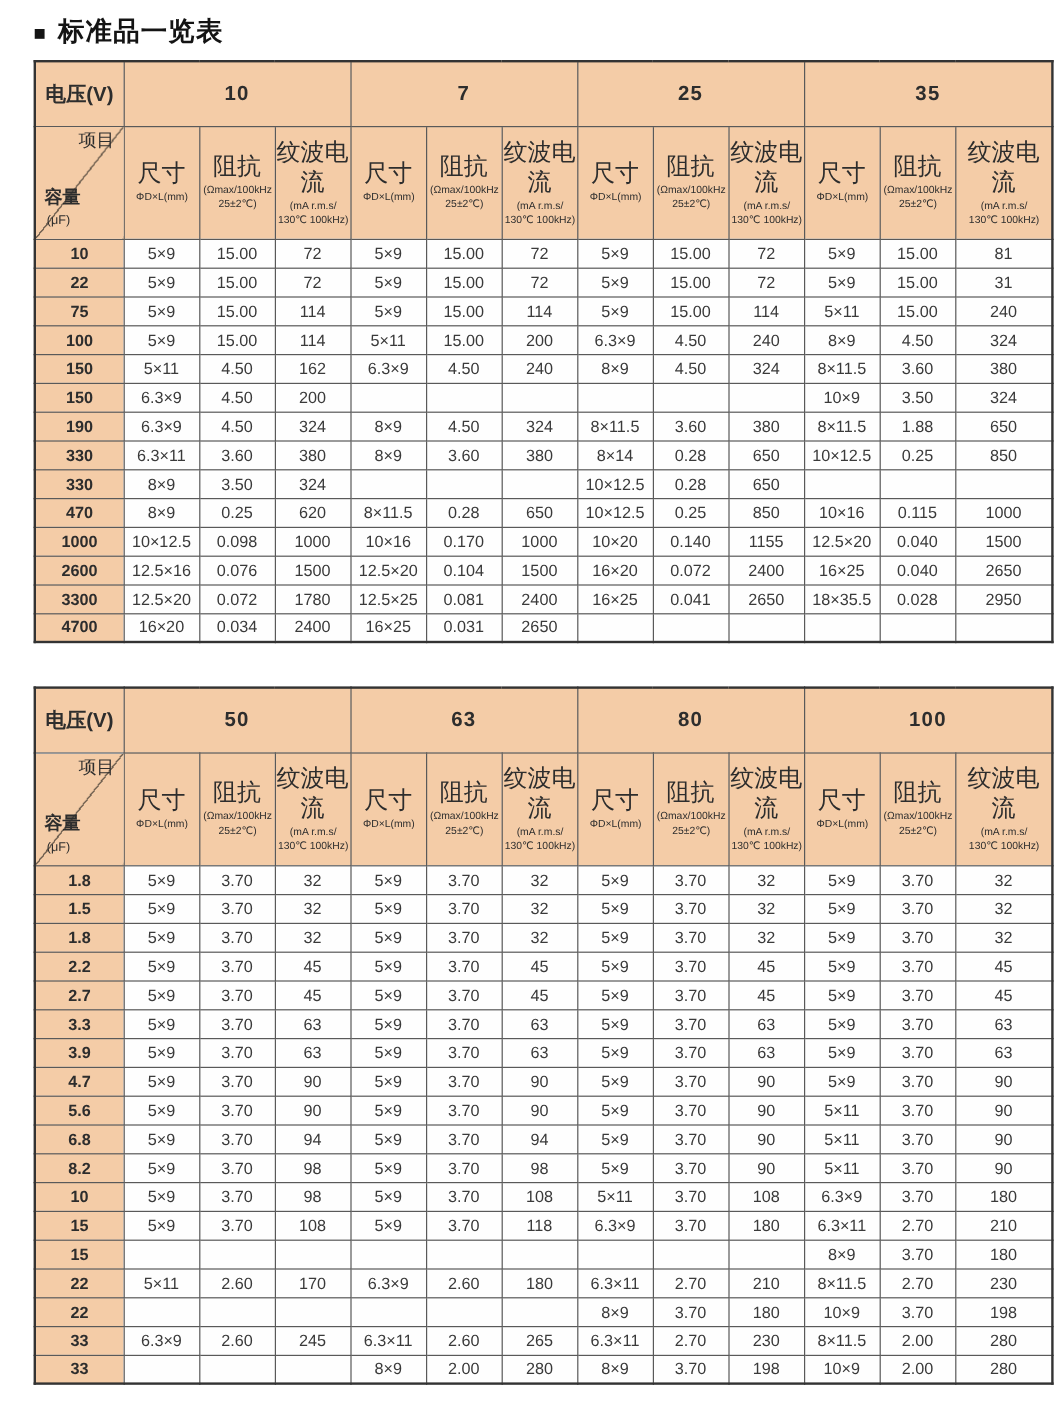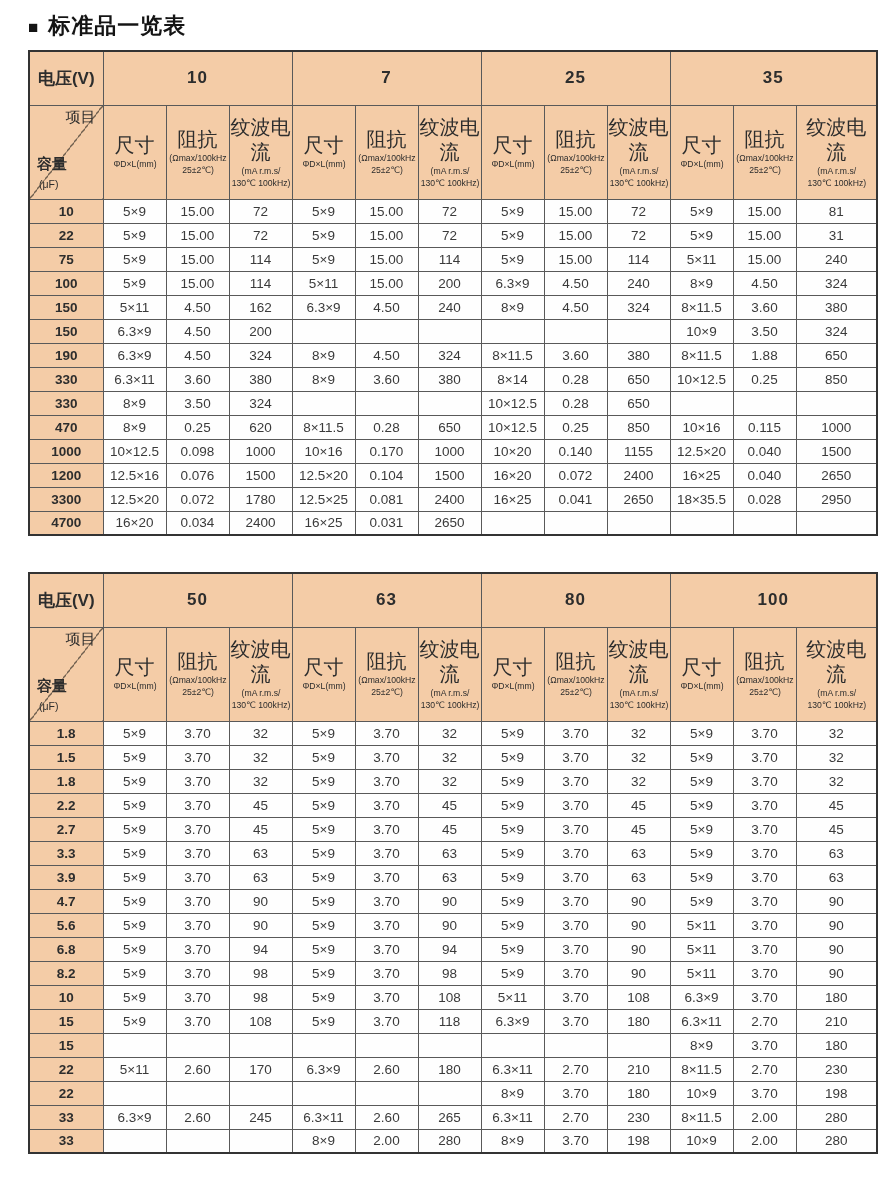--- a/index.html
+++ b/index.html
@@ -315,21 +315,21 @@
             <td>0.170</td>
             <td>1000</td>
             <td>10×20</td>
             <td>0.140</td>
             <td>1155</td>
             <td>12.5×20</td>
             <td>0.040</td>
             <td>1500</td>
           </tr>
           <tr>
-            <th class="hdr cap">1200</th>
+            <th class="hdr cap">2600</th>
             <td>12.5×16</td>
             <td>0.076</td>
             <td>1500</td>
             <td>12.5×20</td>
             <td>0.104</td>
             <td>1500</td>
             <td>16×20</td>
             <td>0.072</td>
             <td>2400</td>
             <td>16×25</td>

